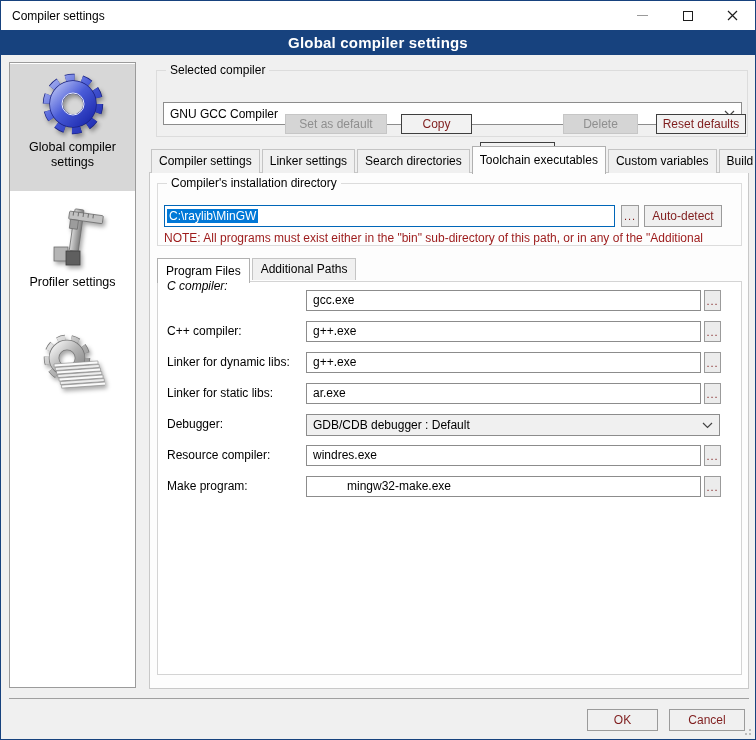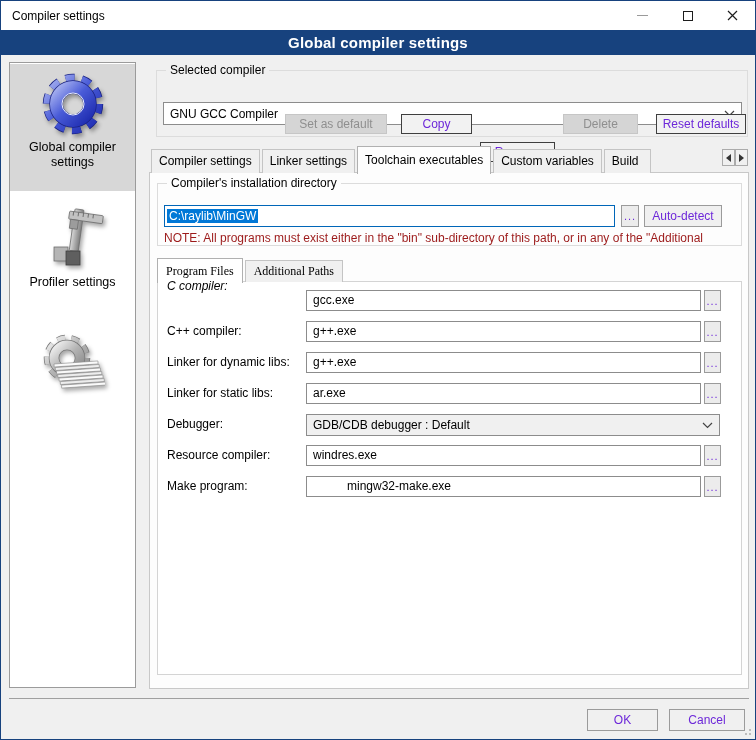--- a/index.html
+++ b/index.html
@@ -33,21 +33,21 @@
   .group { position:absolute; border:1px solid #dcdcdc; }
   .group-label { position:absolute; top:-8px; left:9px; padding:0 4px; background:#f0f0f0; font-size:12px; white-space:nowrap; }
   .group-label.on-panel { background:#fdfdfd; }
 
   
   .combo { position:absolute; background:#fff; border:1px solid #8c8c8c; display:flex; align-items:center; padding:0 6px; cursor:default; }
   .combo.gray { background:#f0f0f0; }
   .combo .chev { margin-left:auto; display:flex; }
 
   
-  button { font-family:"Liberation Sans", sans-serif; font-size:12px; background:#f2f2f2; border:1px solid #3f3f3f; color:#6d28d9; position:absolute; cursor:pointer; }
+  button { font-family:"Liberation Sans", sans-serif; font-size:12px; background:#f2f2f2; border:1px solid #3f3f3f; color:#7f1d1d; position:absolute; cursor:pointer; }
   button.disabled { background:#d5d5d5; border-color:#c6c6c6; color:#8f8f8f; }
   button.soft { border-color:#9b9b9b; background:#f0f0f0; }
   button.dots { font-size:11px; letter-spacing:1px; line-height:8px; background:#ececec; border-color:#9b9b9b; }
 
   
   .tabstrip { position:absolute; left:150px; top:93px; height:25px; display:flex; align-items:flex-end; z-index:2; }
   .tab { height:24px; line-height:22px; padding:0 7px; background:#f0f0f0; border:1px solid #c4c4c4; border-bottom:none; margin-right:2px; white-space:nowrap; cursor:pointer; }
   .tab.active { height:28px; line-height:27px; background:#fdfdfd; border-color:#b0b0b0; margin-bottom:-1px; z-index:3; }
   .tab.clip { width:47px; overflow:hidden; padding-right:0; }
   .tabarrow { position:absolute; top:1px; width:13px; height:17px; background:#f0f0f0; border:1px solid #ababab; display:flex; align-items:center; justify-content:center; cursor:pointer; }
@@ -55,21 +55,21 @@
   .tri-right { width:0; height:0; border-style:solid; border-width:4px 0 4px 5px; border-color:transparent transparent transparent #333; }
 
   .panel { position:absolute; left:148px; top:117px; width:600px; height:517px; background:#fdfdfd; border:1px solid #c8c8c8; z-index:1; }
 
   
   .dirinput { position:absolute; left:163px; top:150px; width:451px; height:22px; background:#fff; border:1px solid #0066b8; line-height:20px; padding:0 1px 0 2px; overflow:hidden; white-space:nowrap; z-index:4; cursor:text; }
   .dirinput .sel { background:#0078d7; color:#fff; padding:0 2px; }
   .note { position:absolute; left:163px; top:176px; width:577px; color:#9c1a1a; white-space:nowrap; overflow:hidden; z-index:4; }
 
   
-  .subtabstrip { position:absolute; left:156px; top:203px; height:24px; display:flex; align-items:flex-end; z-index:4;font-family:Liberation Serif, serif; }
+  .subtabstrip { position:absolute; left:156px; top:203px; height:24px; display:flex; z-index:4; }
   .subtab { height:22px; line-height:20px; padding:0 8px; background:#f0f0f0; border:1px solid #c4c4c4; border-bottom:none; margin-right:2px; white-space:nowrap; cursor:pointer; }
   .subtab.active { height:25px; line-height:24px; background:#fff; border-color:#b0b0b0; margin-bottom:-1px; z-index:5; }
   .page { position:absolute; left:156px; top:226px; width:585px; height:394px; background:#fff; border:1px solid #d4d4d4; z-index:3; }
 
   
   .flabel { position:absolute; left:166px; z-index:5; }
   .tinput { position:absolute; left:305px; width:395px; height:21px; background:#fff; border:1px solid #8c8c8c; line-height:19px; padding:0 6px; white-space:nowrap; overflow:hidden; z-index:5; cursor:text; }
   .rowdots { left:703px; width:17px; height:21px; z-index:5; }
   .dselect { position:absolute; left:305px; width:414px; height:22px; z-index:5;justify-content:center; }
 
@@ -197,20 +197,21 @@
     </div>
     <button class="disabled" style="left:284px;top:59px;width:102px;height:20px;z-index:2;">Set as default</button>
     <button style="left:400px;top:59px;width:71px;height:20px;z-index:2;">Copy</button>
     <button style="left:479px;top:59px;width:75px;height:20px;z-index:2;margin-top:28px;">Rename</button>
     <button class="disabled" style="left:562px;top:59px;width:75px;height:20px;z-index:2;">Delete</button>
     <button style="left:655px;top:59px;width:90px;height:20px;z-index:2;">Reset defaults</button>
 
     <div class="tabstrip">
       <div class="tab">Compiler settings</div>
       <div class="tab">Linker settings</div>
+      <div class="tab">Search directories</div>
       <div class="tab active">Toolchain executables</div>
       <div class="tab">Custom variables</div>
       <div class="tab clip">Build</div>
     </div>
     <div class="tabarrow" style="left:721px;top:94px;">
         <span class="tri-left"></span>
       </div>
     <div class="tabarrow" style="left:734px;top:94px;">
         <span class="tri-right"></span>
       </div>

